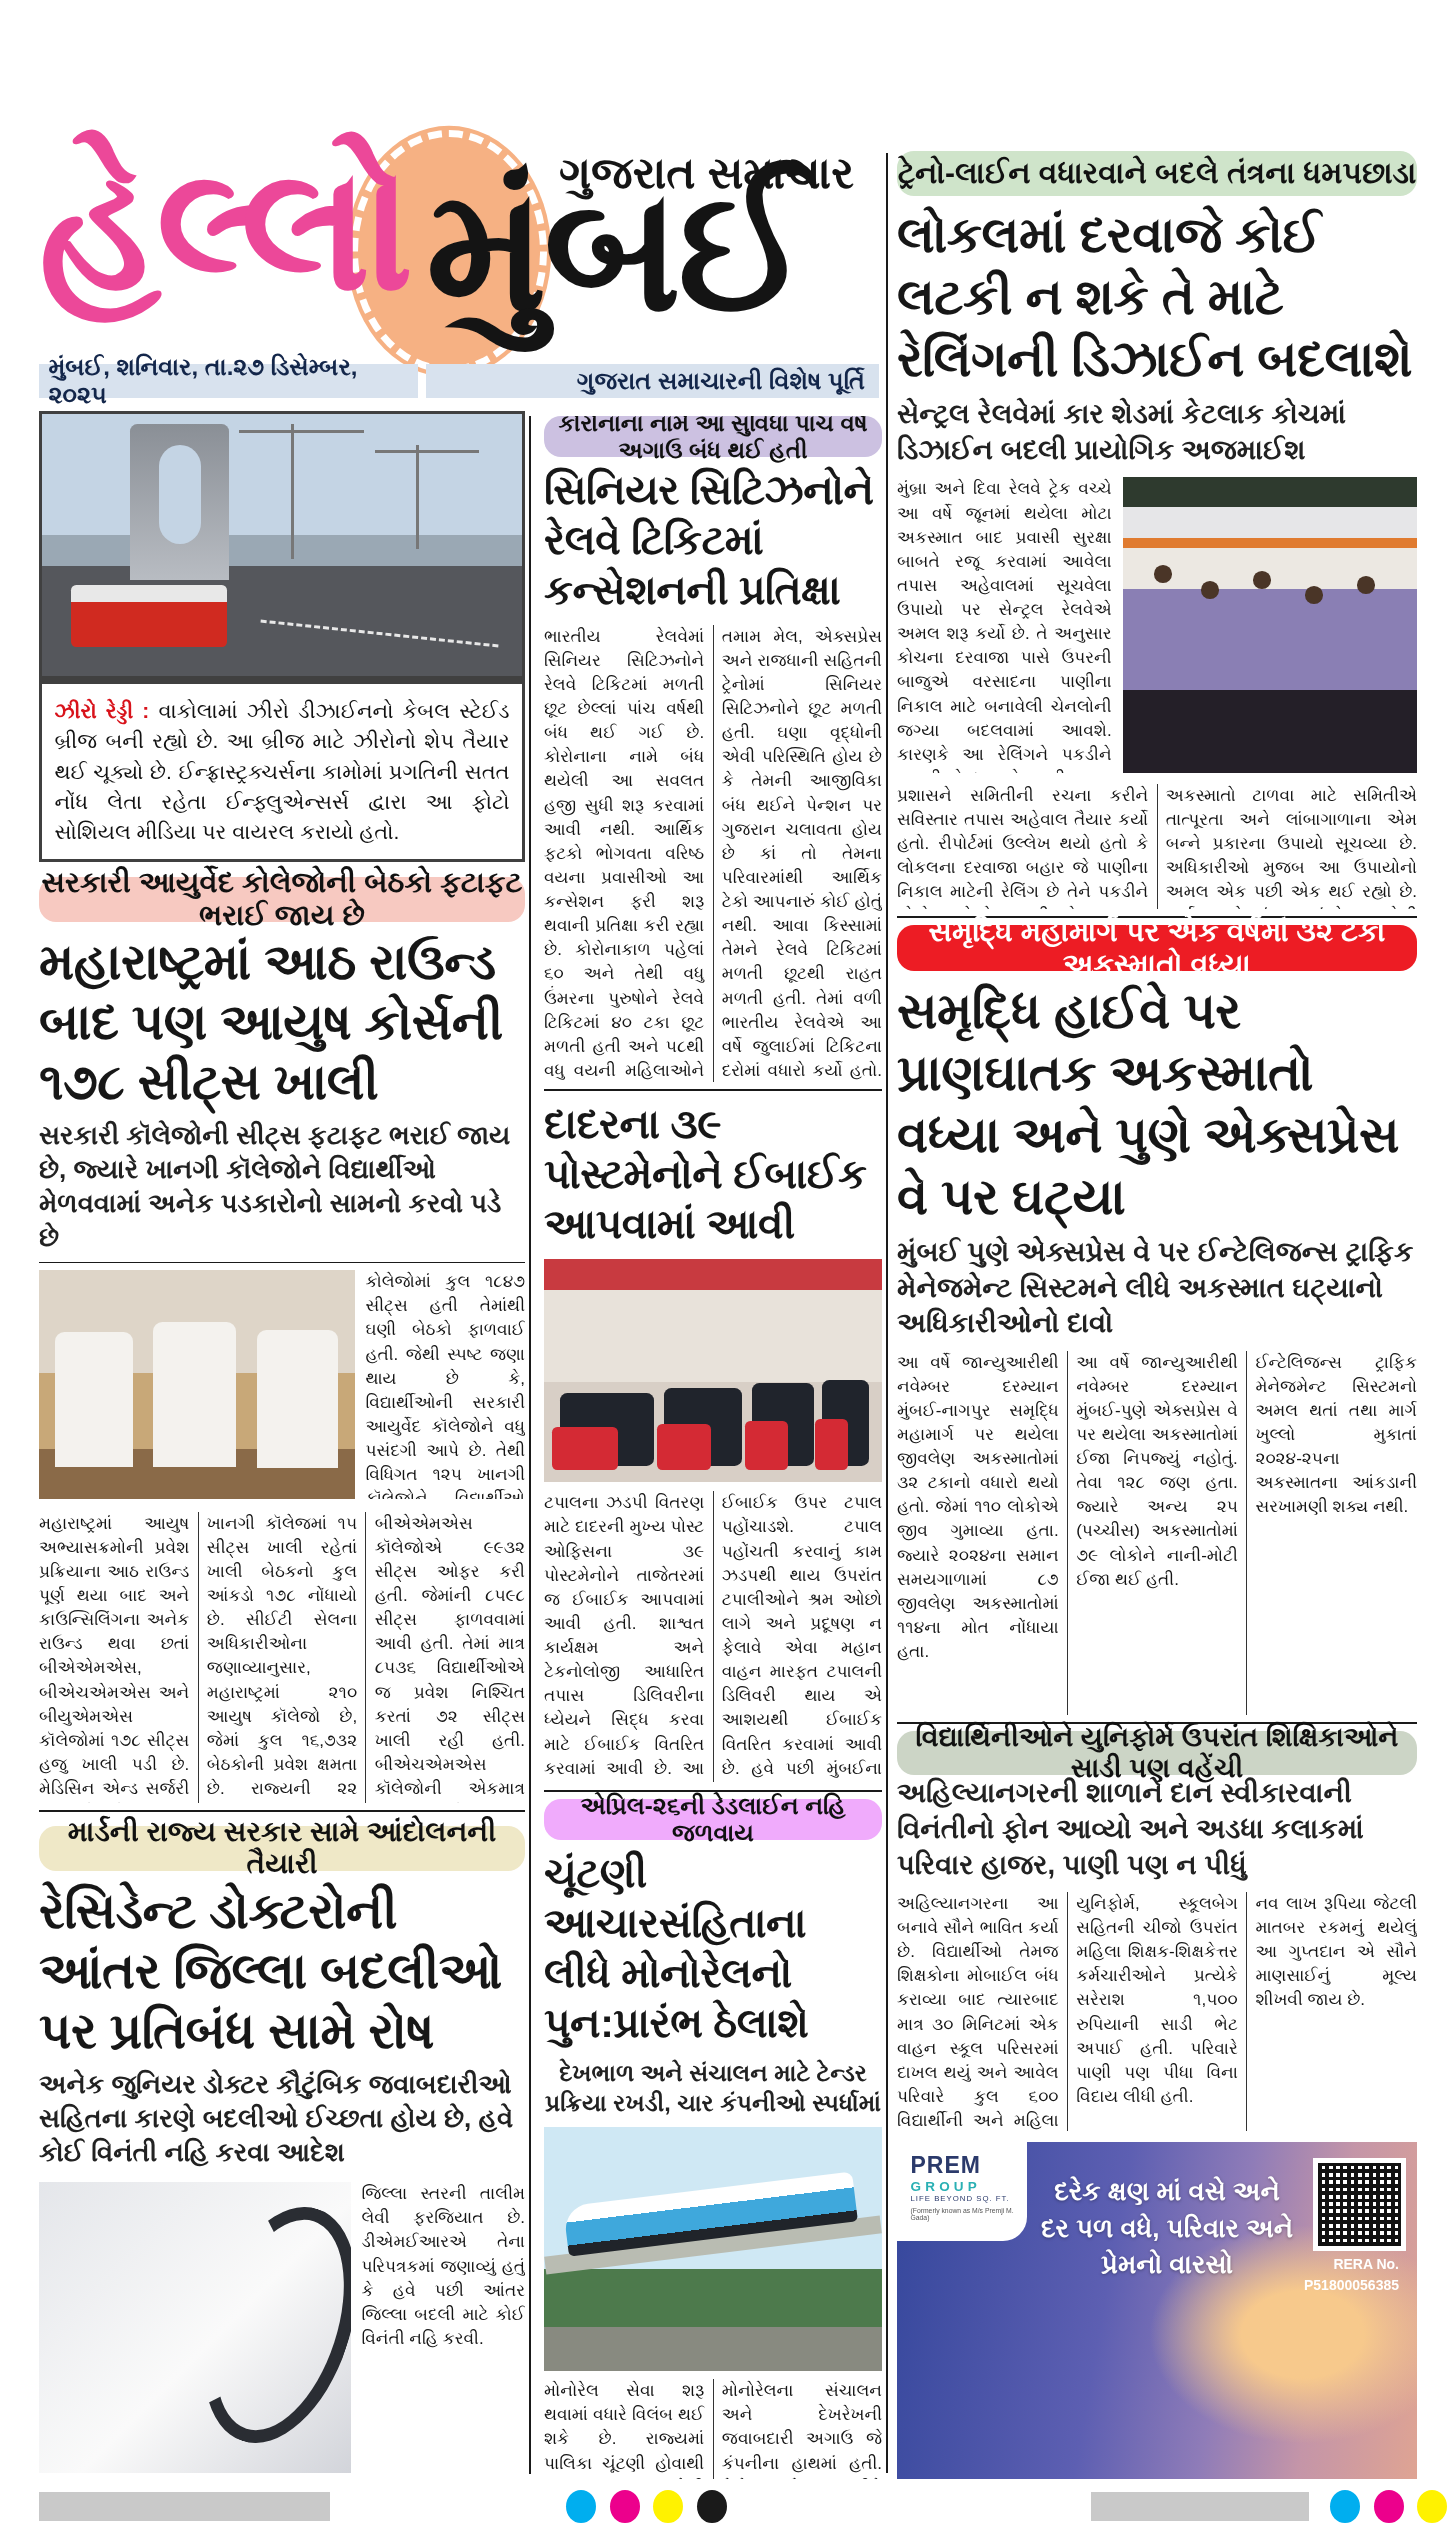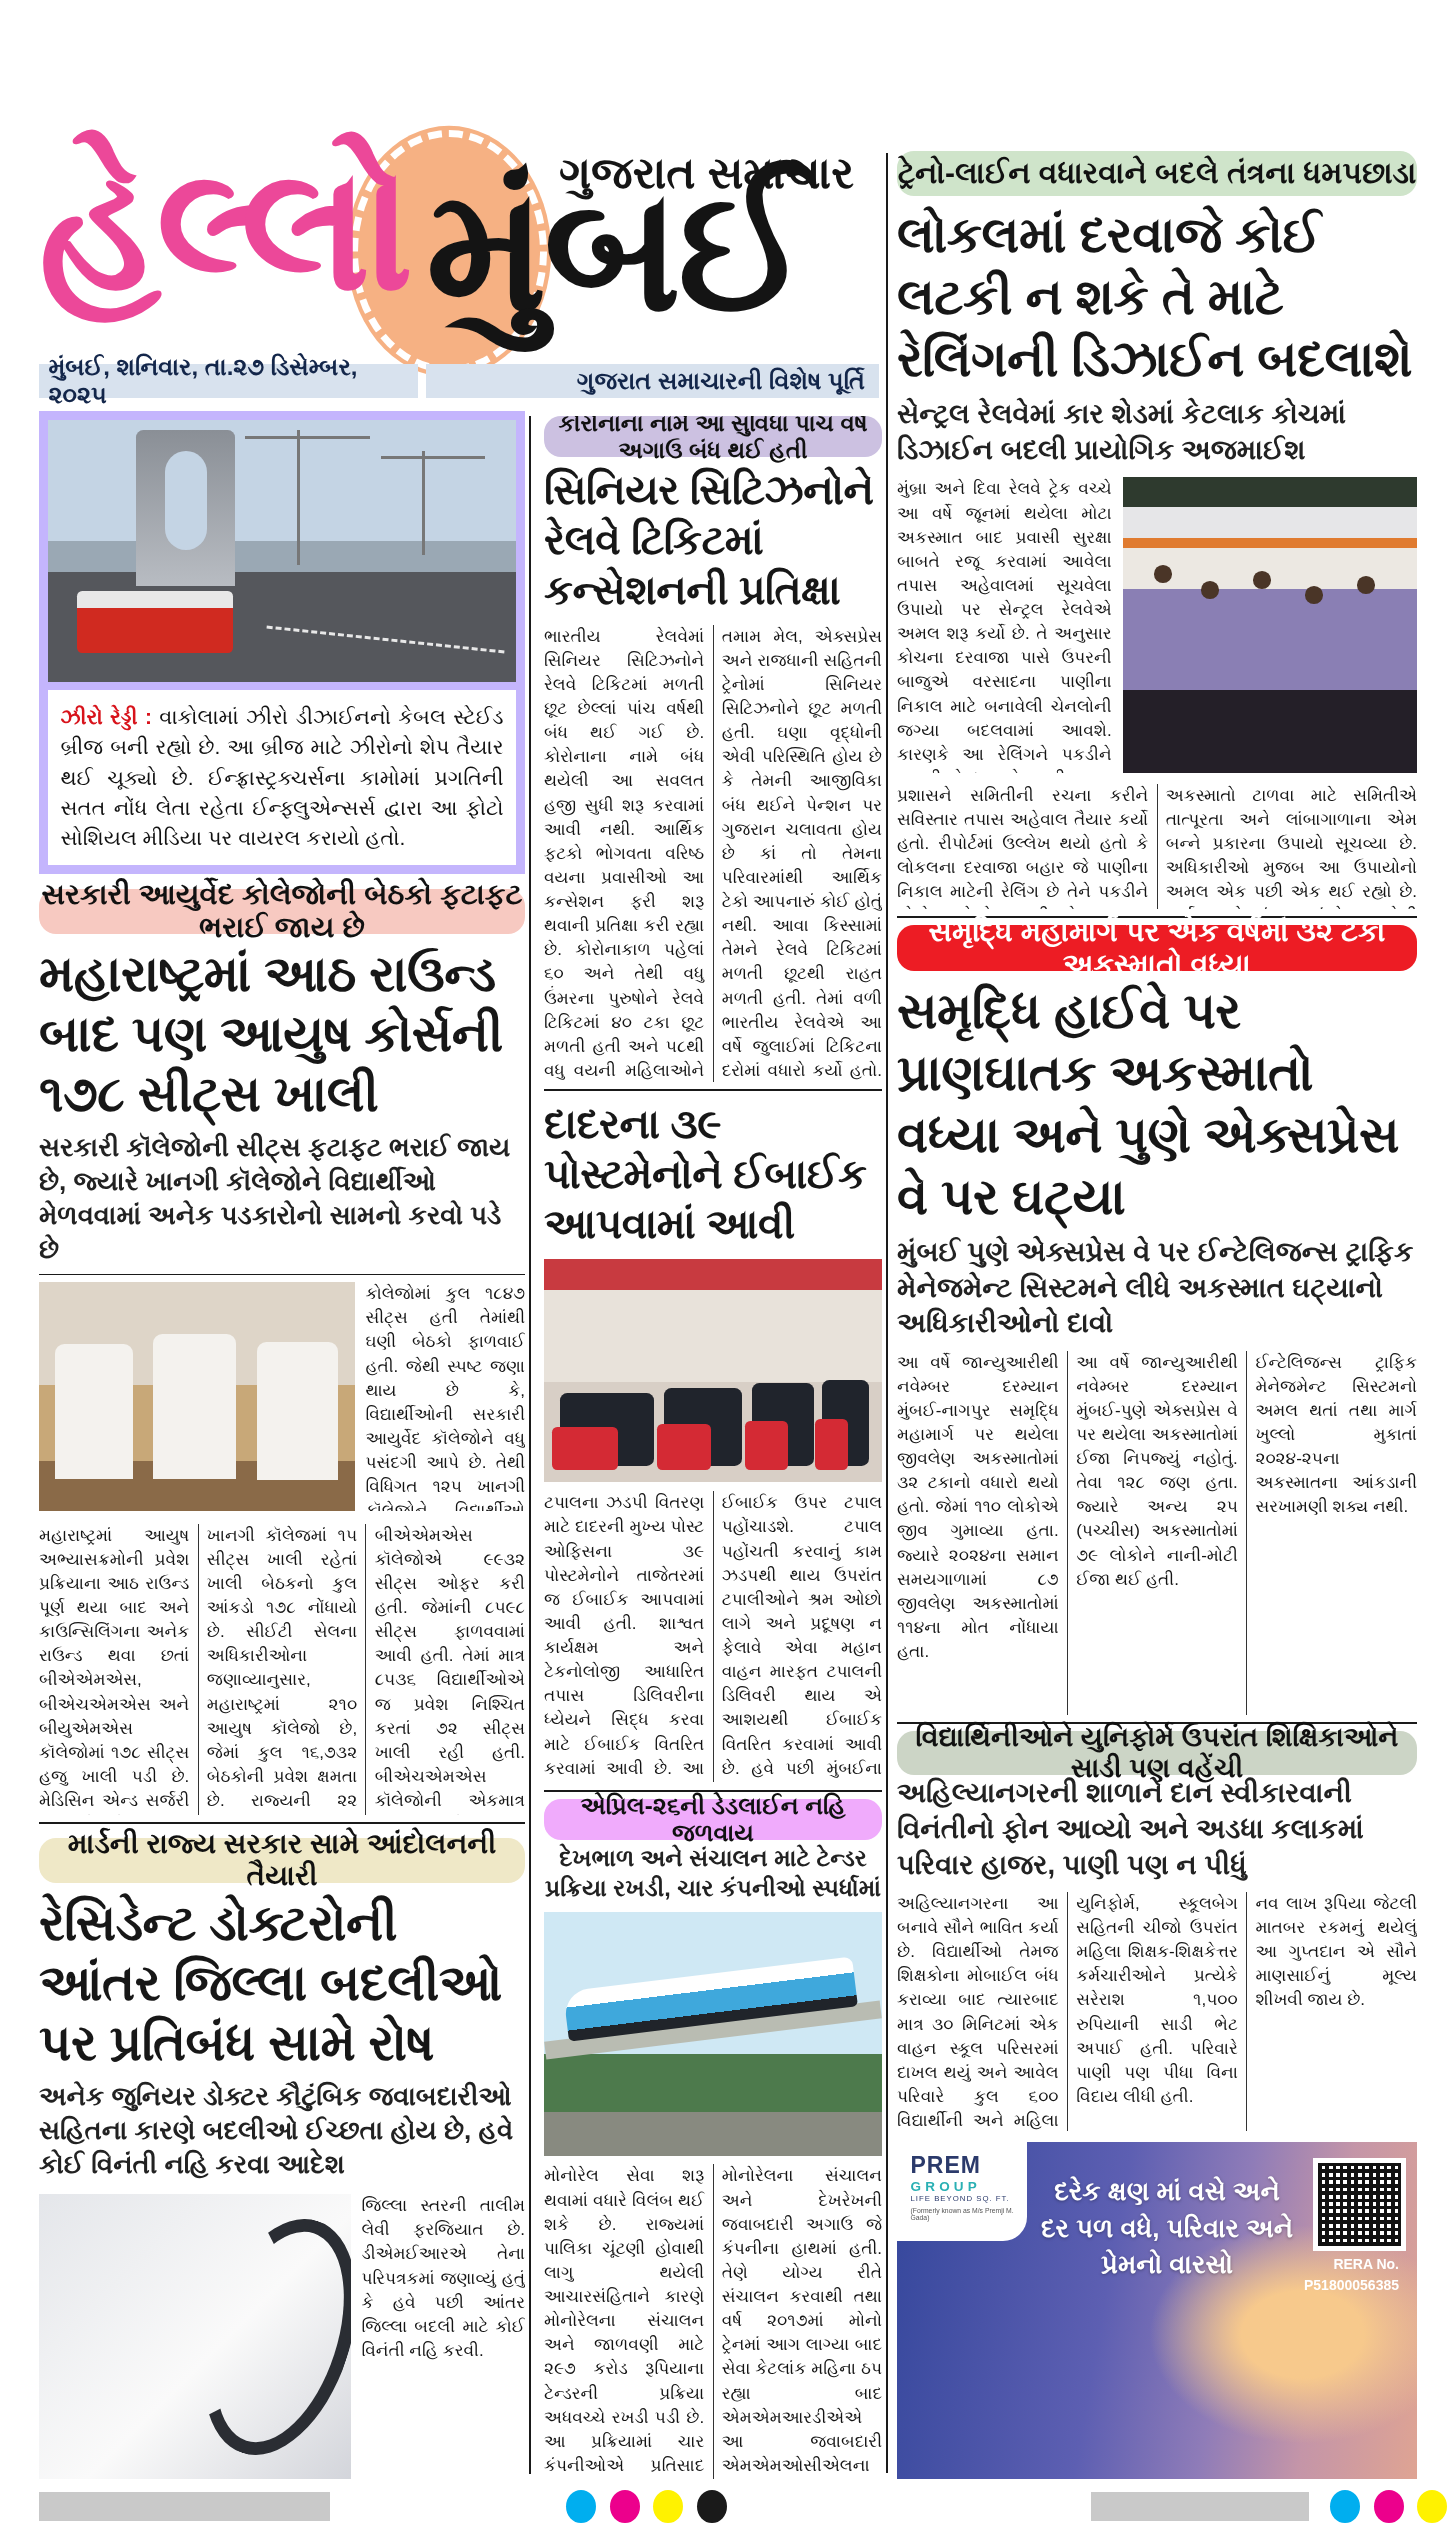--- a/index.html
+++ b/index.html
@@ -23,21 +23,21 @@
   .sub{font-weight:bold;color:#222;line-height:1.3;}
   .bt{font-size:17px;line-height:1.42;text-align:justify;color:#141414;overflow:hidden;}
   .bt p{margin:0 0 5.2px 0;text-indent:25px;}
   .bt p:first-child{text-indent:0;}
   .cols{display:flex;}
   .cols>div{border-right:1px solid #333;padding-right:8.3px;margin-right:8.3px;}
   .cols>div:last-child{border-right:none;padding-right:0;margin-right:0;}
   .ph{position:relative;overflow:hidden;}
   
   #col-left{left:39px;top:411px;width:486px;height:2068px;overflow:hidden;}
-  .green-frame{background:#c4b5fd;padding:9px;}
+  .green-frame{background:#404040;padding:3px;}
   .lead-photo{height:262px;background:linear-gradient(180deg,#c4d4e4 0 46%,#9aa8b4 46% 58%,#55575c 58% 100%);}
   .pylon{left:88px;top:10.4px;width:99px;height:156px;background:linear-gradient(180deg,#8a8f96,#b8bcc2);border-radius:7.3px 7.3px 0 0;}
   .pylon-hole{left:117px;top:31px;width:42px;height:99px;background:#c4d4e4;border-radius:21px;}
   .crane{width:3.1px;height:135px;background:#777;}
   .crane.b{width:125px;height:3.1px;}
   .bus{left:29px;top:171px;width:156px;height:62px;background:linear-gradient(180deg,#e8e8e8 0 28%,#d02a20 28%);border-radius:5.2px;}
   .roadline{left:218px;top:218px;width:239px;height:0;border-top:3.1px dashed #e8e8e8;transform:rotate(6deg);}
   .cap-box{background:#fff;margin-top:8.3px;padding:11.4px 12.5px;font-size:21px;line-height:1.45;text-align:justify;}
   .cap-label{color:#d8131b;font-weight:bold;}
   .kick-pink{background:#f7c9c1;height:45px;font-size:29px;margin-top:14.5px;}
@@ -192,20 +192,21 @@
     <div class="cols" style="height:291px;">
       <div class="bt" style="flex:1;">ટપાલના ઝડપી વિતરણ માટે દાદરની મુખ્ય પોસ્ટ ઓફિસના ૩૯ પોસ્ટમેનોને તાજેતરમાં જ ઈબાઈક આપવામાં આવી હતી. શાશ્વત કાર્યક્ષમ અને ટેકનોલોજી આધારિત તપાસ ડિલિવરીના ધ્યેયને સિદ્ધ કરવા માટે ઈબાઈક વિતરિત કરવામાં આવી છે. આ યોજના અંતર્ગત વડાલા ટીટી અને ભક્તિ પાર્ક રિમંડીને શિવડીના એકંદર ચાર પીનકોડ ક્ષેત્રમાં ટપાલીઓ</div>
       <div class="bt" style="flex:1;">ઈબાઈક ઉપર ટપાલ પહોંચાડશે. ટપાલ પહોંચતી કરવાનું કામ ઝડપથી થાય ઉપરાંત ટપાલીઓને શ્રમ ઓછો લાગે અને પ્રદૂષણ ન ફેલાવે એવા મહાન વાહન મારફત ટપાલની ડિલિવરી થાય એ આશયથી ઈબાઈક વિતરિત કરવામાં આવી છે. હવે પછી મુંબઈના અન્ય વિસ્તારોમાં પણ આ રીતે પી ઈબાઈક ટપાલીઓને આપવામાં આવશે એમ અધિકારીએ જણાવ્યું હતું.</div>
     </div>
   </div>
 
   <div class="hr"></div>
 
   <div>
     <div class="kick kick-blue">એપ્રિલ-૨૬ની ડેડલાઈન નહિ જળવાય</div>
+    <div class="hl hl-c">ચૂંટણી આચારસંહિતાના લીધે મોનોરેલનો પુન:પ્રારંભ ઠેલાશે</div>
     <div class="sub sub-c">દેખભાળ અને સંચાલન માટે ટેન્ડર પ્રક્રિયા રખડી, ચાર કંપનીઓ સ્પર્ધામાં</div>
     <div class="ph mono-photo">
       <div class="abs mono-beam"></div>
       <div class="abs mono-train"></div>
     </div>
     <div class="cols" style="height:322px;">
       <div class="bt" style="flex:1;">મોનોરેલ સેવા શરૂ થવામાં વધારે વિલંબ થઈ શકે છે. રાજ્યમાં પાલિકા ચૂંટણી હોવાથી લાગુ થયેલી આચારસંહિતાને કારણે મોનોરેલના સંચાલન અને જાળવણી માટે ૨૯૭ કરોડ રૂપિયાના ટેન્ડરની પ્રક્રિયા અધવચ્ચે રખડી પડી છે. આ પ્રક્રિયામાં ચાર કંપનીઓએ પ્રતિસાદ આપ્યો છે.</div>
       <div class="bt" style="flex:1;">મોનોરેલના સંચાલન અને દેખરેખની જવાબદારી અગાઉ જે કંપનીના હાથમાં હતી. તેણે યોગ્ય રીતે સંચાલન કરવાથી તથા વર્ષ ૨૦૧૭માં મોનો ટ્રેનમાં આગ લાગ્યા બાદ સેવા કેટલાંક મહિના ઠપ રહ્યા બાદ એમએમઆરડીએએ આ જવાબદારી એમએમઓસીએલના હાથમાં સોંપી હતી.</div>
     </div>
   </div>

